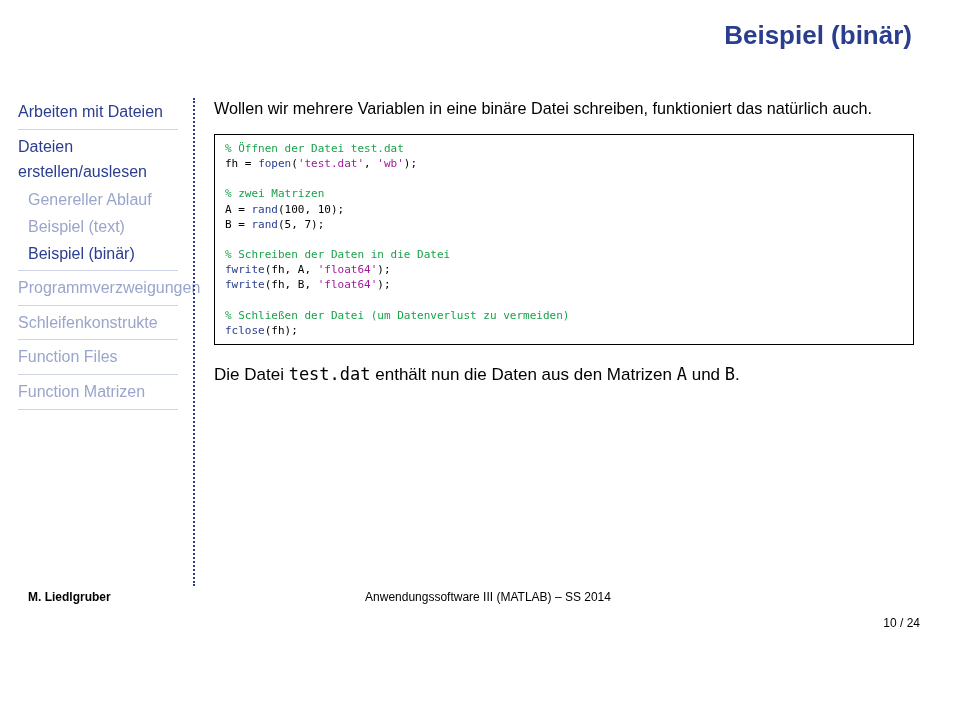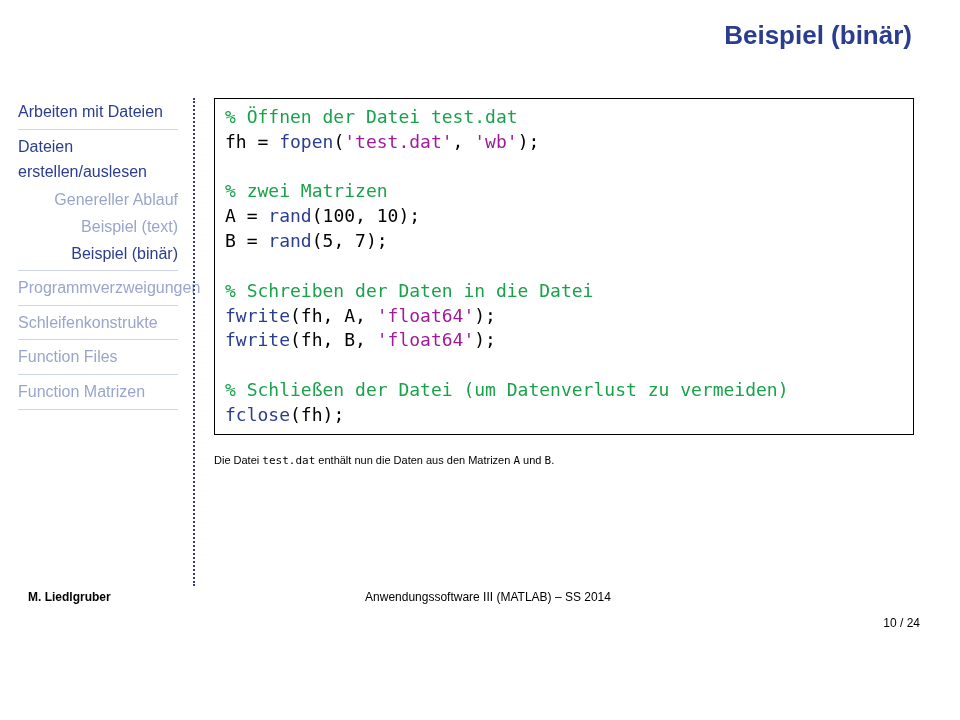--- a/index.html
+++ b/index.html
@@ -16,21 +16,21 @@
   .sidebar {
     position: absolute;
     left: 18px;
     top: 100px;
     width: 160px;
     font-size: 16px;
     line-height: 1.55;
     color: #2a3d8f;
   }
   .sidebar .sec { margin-bottom: 4px; }
-  .sidebar .sub { padding-left: 10px; margin-bottom: 2px; text-align: right; }
+  .sidebar .sub { padding-left: 10px; margin-bottom: 2px; }
   .sidebar .muted { color: #9aa5cc; }
   .sidebar .active { color: #2a3d8f; font-weight: normal; }
   .sidebar hr { border: none; border-top: 1px solid #cfd4e8; margin: 3px 0 5px 0; }
   .divider {
     position: absolute;
     left: 193px;
     top: 98px;
     height: 488px;
     border-left: 2px dotted #2a3d8f;
   }
@@ -40,30 +40,30 @@
     top: 98px;
     width: 700px;
     font-size: 16.2px;
     line-height: 1.35;
   }
   .para { margin-bottom: 14px; }
   .codebox {
     border: 1px solid #000;
     padding: 6px 10px 6px 10px;
     font-family: "DejaVu Sans Mono", "Courier New", monospace;
-    font-size: 18px;
+    font-size: 11px;
     line-height: 1.38;
     white-space: pre;
     margin-bottom: 18px;
     color: #000;
   }
   .codebox .kw { color: #2a3d8f; }
   .codebox .cm { color: #19a24a; }
   .codebox .s  { color: #a01b9a; }
-  .outro { font-size: 11px; }
+  .outro { font-size: 17px; }
   .tt { font-family: "DejaVu Sans Mono","Courier New",monospace; }
   .footer {
     position: absolute;
     left: 0; right: 0;
     bottom: 18px;
     font-size: 12px;
     color: #000;
   }
   .footer .l { position: absolute; left: 28px; font-weight: bold; }
   .footer .c { position: absolute; left: 16px; right: 0; text-align: center; }
@@ -90,20 +90,21 @@
     <hr>
     <div class="sec muted">Function Files</div>
     <hr>
     <div class="sec muted">Function Matrizen</div>
     <hr>
   </div>
 
   <div class="divider"></div>
 
   <div class="content">
+    <p class="para">Wollen wir mehrere Variablen in eine binäre Datei schreiben, funktioniert das natürlich auch.</p>
 
     <div class="codebox"><span class="cm">% Öffnen der Datei test.dat</span>
 <span>fh = </span><span class="kw">fopen</span><span>(</span><span class="s">'test.dat'</span><span>, </span><span class="s">'wb'</span><span>);</span>
 
 <span class="cm">% zwei Matrizen</span>
 <span>A = </span><span class="kw">rand</span><span>(100, 10);</span>
 <span>B = </span><span class="kw">rand</span><span>(5, 7);</span>
 
 <span class="cm">% Schreiben der Daten in die Datei</span>
 <span class="kw">fwrite</span><span>(fh, A, </span><span class="s">'float64'</span><span>);</span>

